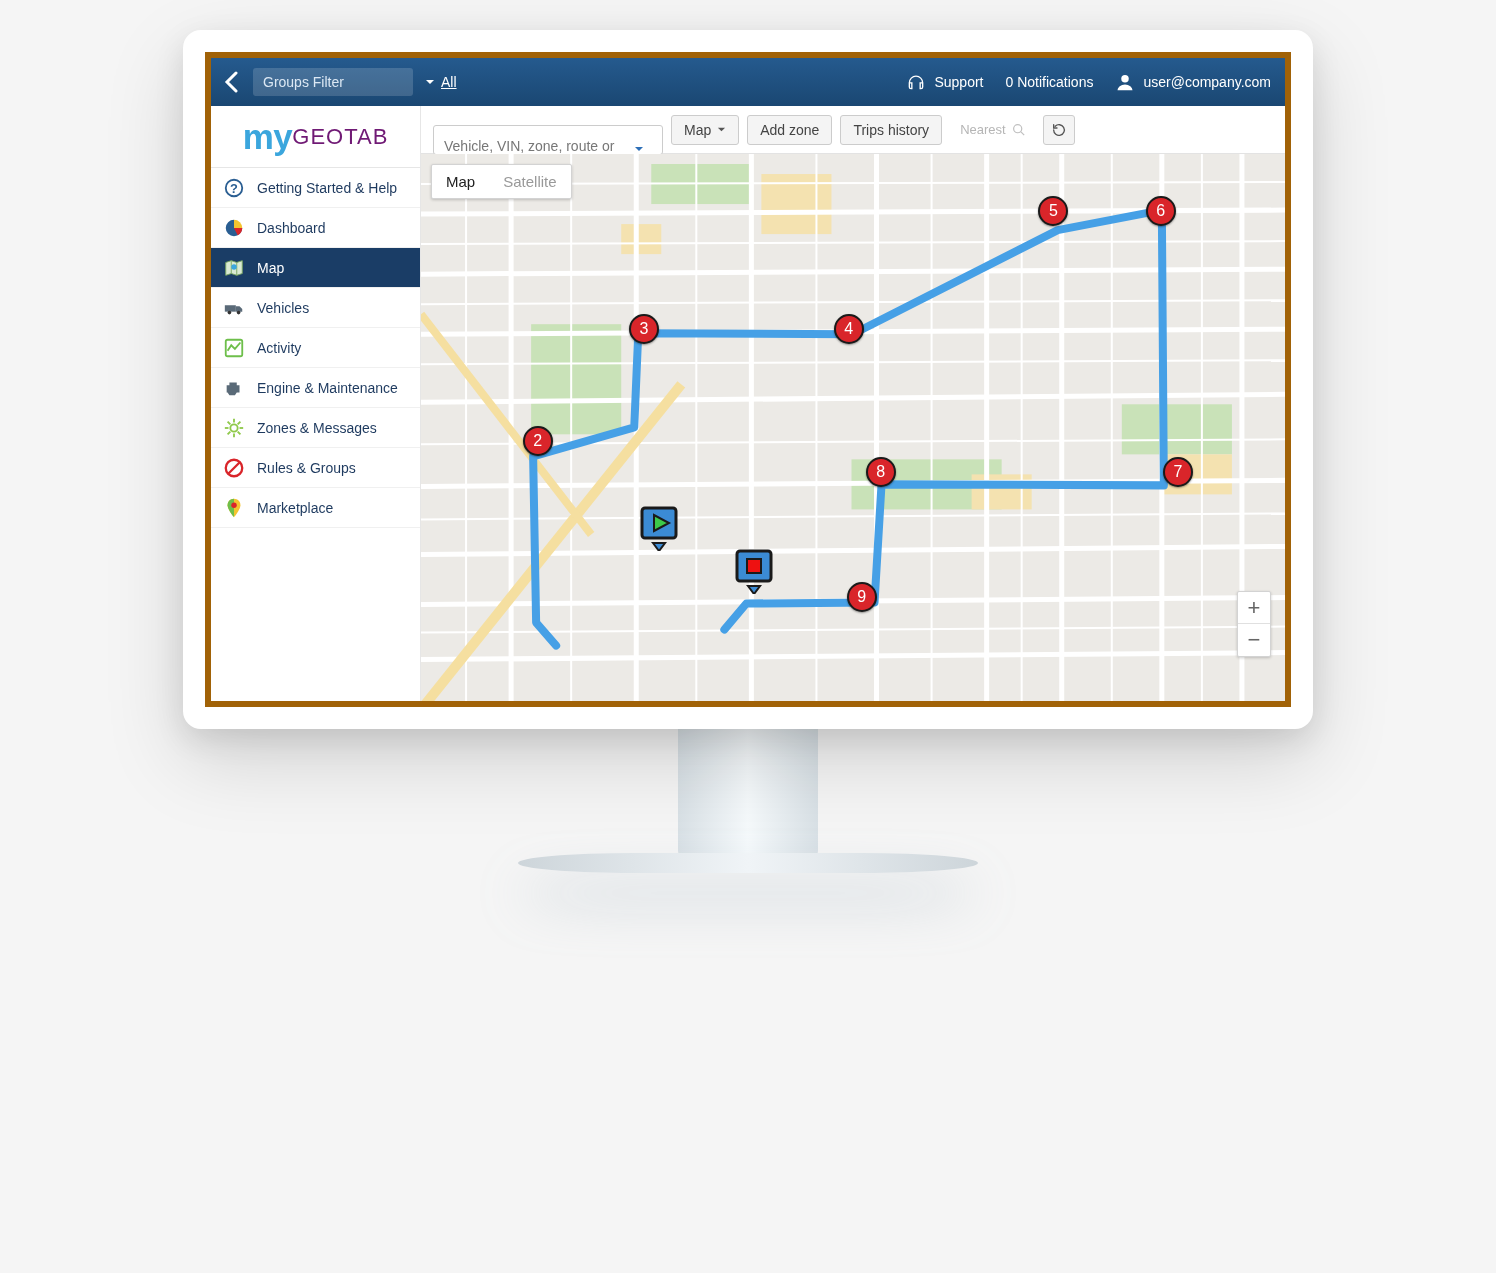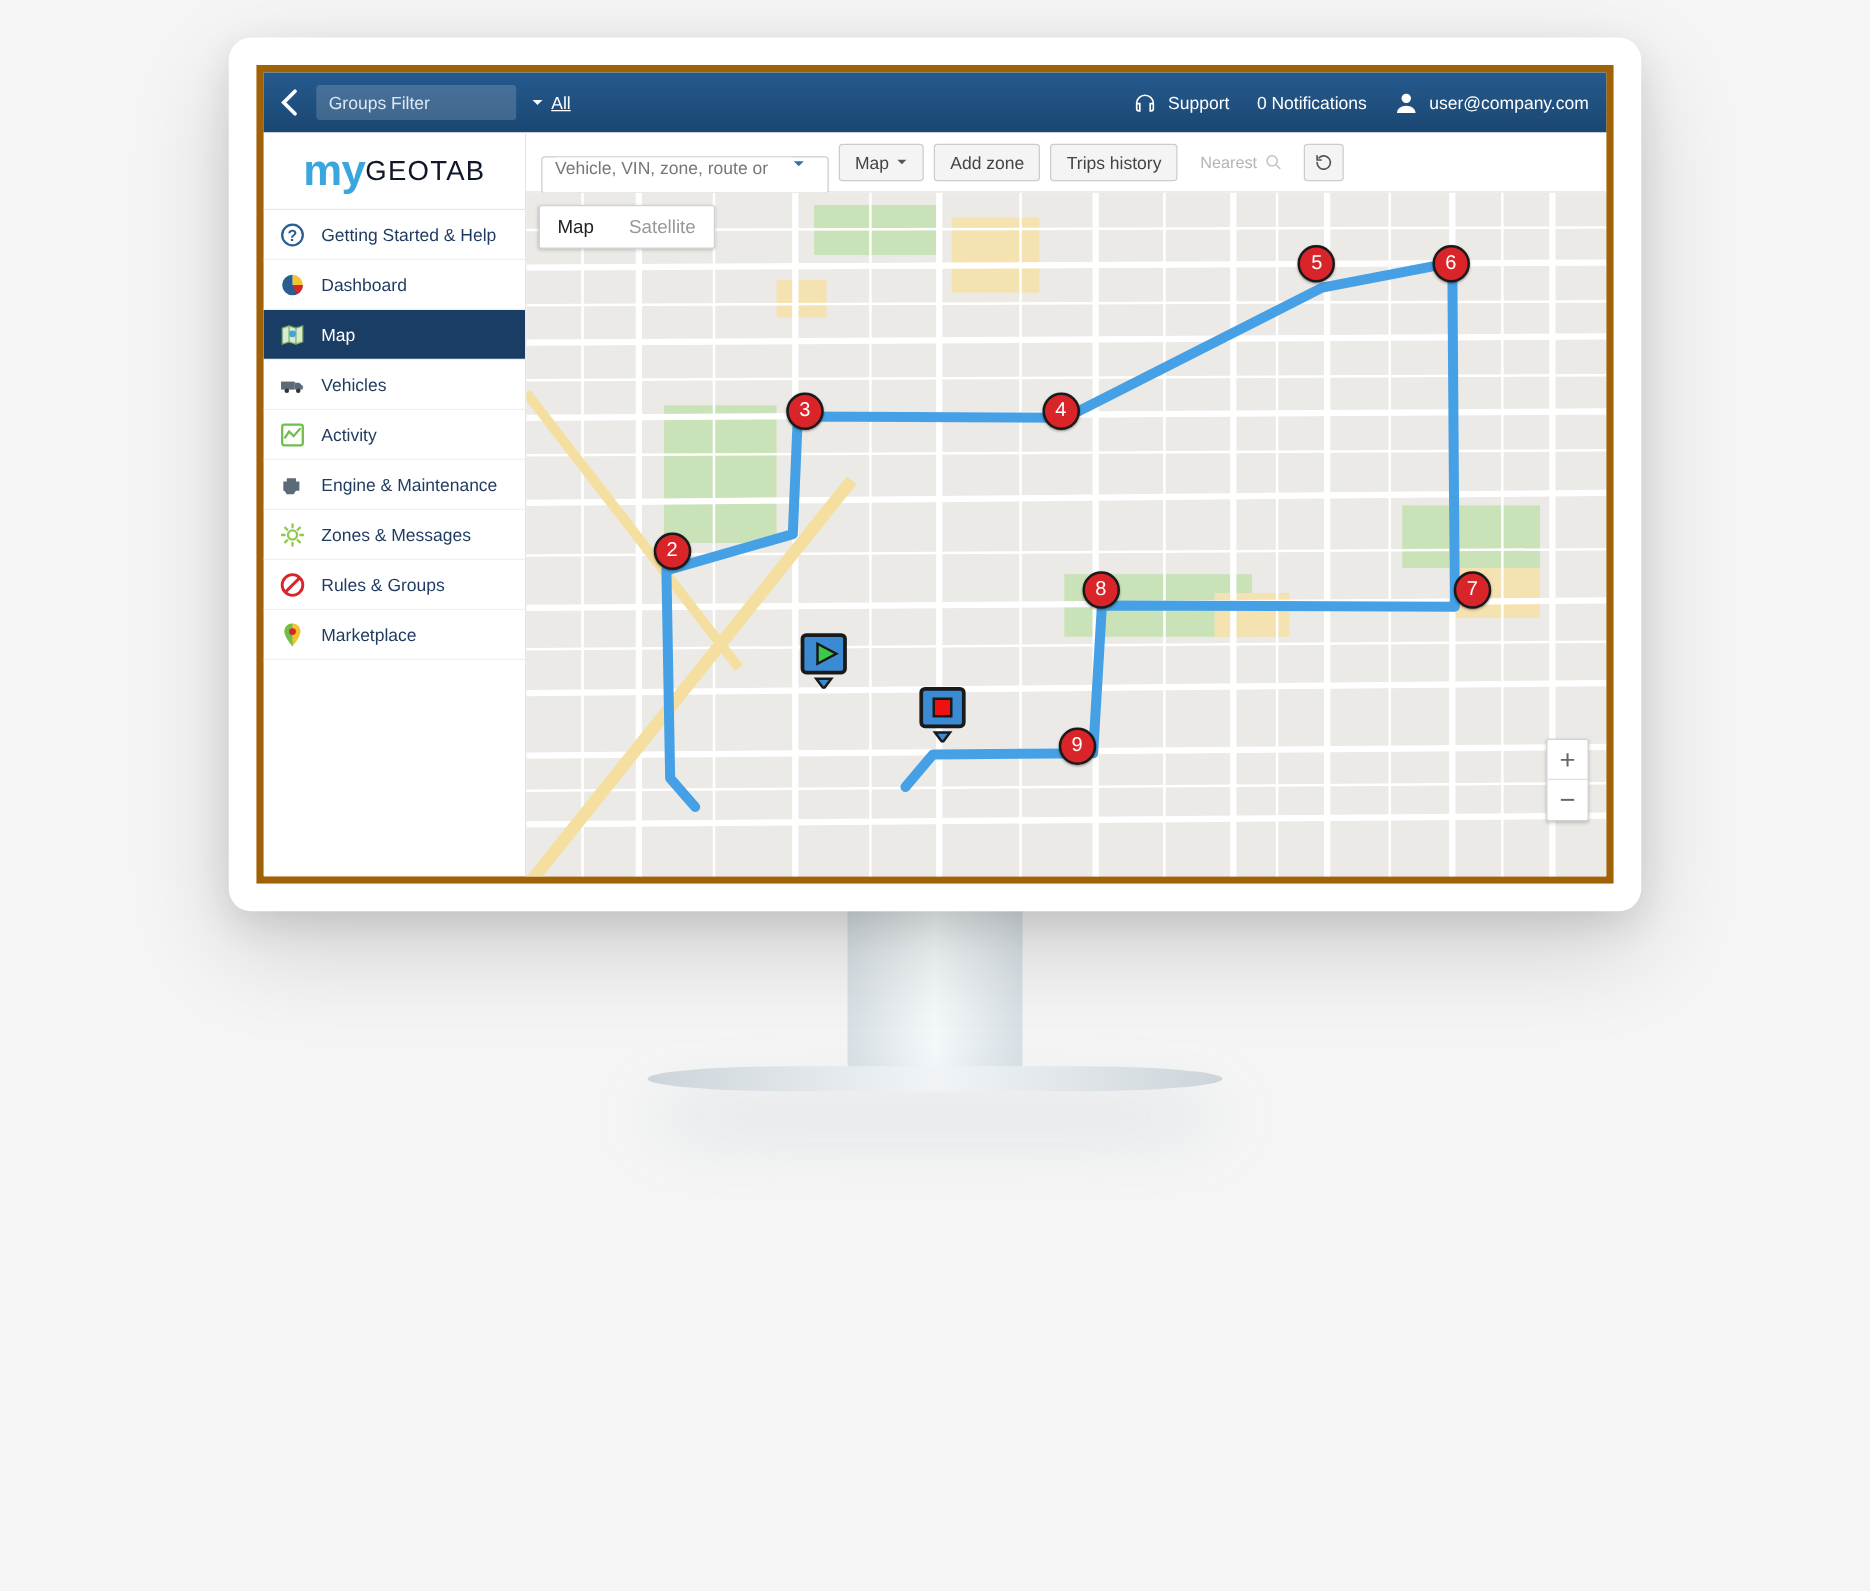--- a/index.html
+++ b/index.html
@@ -88,42 +88,42 @@
     border-right: 1px solid #e6e6e6;
     display:flex; flex-direction:column;
     background:#fff;
   }
   .logo {
     height: 62px;
     display:flex; align-items:center; justify-content:center;
     border-bottom:1px solid #e6e6e6;
   }
   .logo-my { font-size:35px; font-weight:700; color:#3BA6DD; letter-spacing:-0.5px; }
-  .logo-geotab { font-size:22px; font-weight:300; color:#0f172a; letter-spacing:1px; }
+  .logo-geotab { font-size:22px; font-weight:300; color:#701a75; letter-spacing:1px; }
   .nav-item {
     display:flex; align-items:center; gap:12px;
     height:40px; padding:0 12px;
     color:#1e3a5f; font-size:14px;
     border-bottom:1px solid #f0f0f0;
     cursor:pointer;
   }
   .nav-item.active {
     background:#1a3d66; color:#fff;
   }
   .nav-icon { width:22px; height:22px; flex:none; display:flex; align-items:center; justify-content:center; }
   .nav-icon svg { width:22px; height:22px; }
 
   
   .main { flex:1; display:flex; flex-direction:column; min-width:0; position:relative; }
   .toolbar {
     height:48px; background:#fff; border-bottom:1px solid #e3e3e3;
     display:flex; align-items:center; gap:8px; padding:0 12px;
   }
   .search-box {
-    display:flex; align-items:flex-start;
+    display:flex; align-items:flex-end;
     border:1px solid #ccc; border-radius:3px; height:30px;
     background:#fff; padding:0 6px 0 10px; min-width:230px;margin-top:20px;
   }
   .search-box input {
     border:none; outline:none; font-size:14px; width:190px; color:#333;
   }
   .search-box input::placeholder { color:#777; }
   .search-box svg { width:10px; height:10px; color:#2d6fb7; }
   .btn {
     height:30px; padding:0 12px; font-size:14px;

